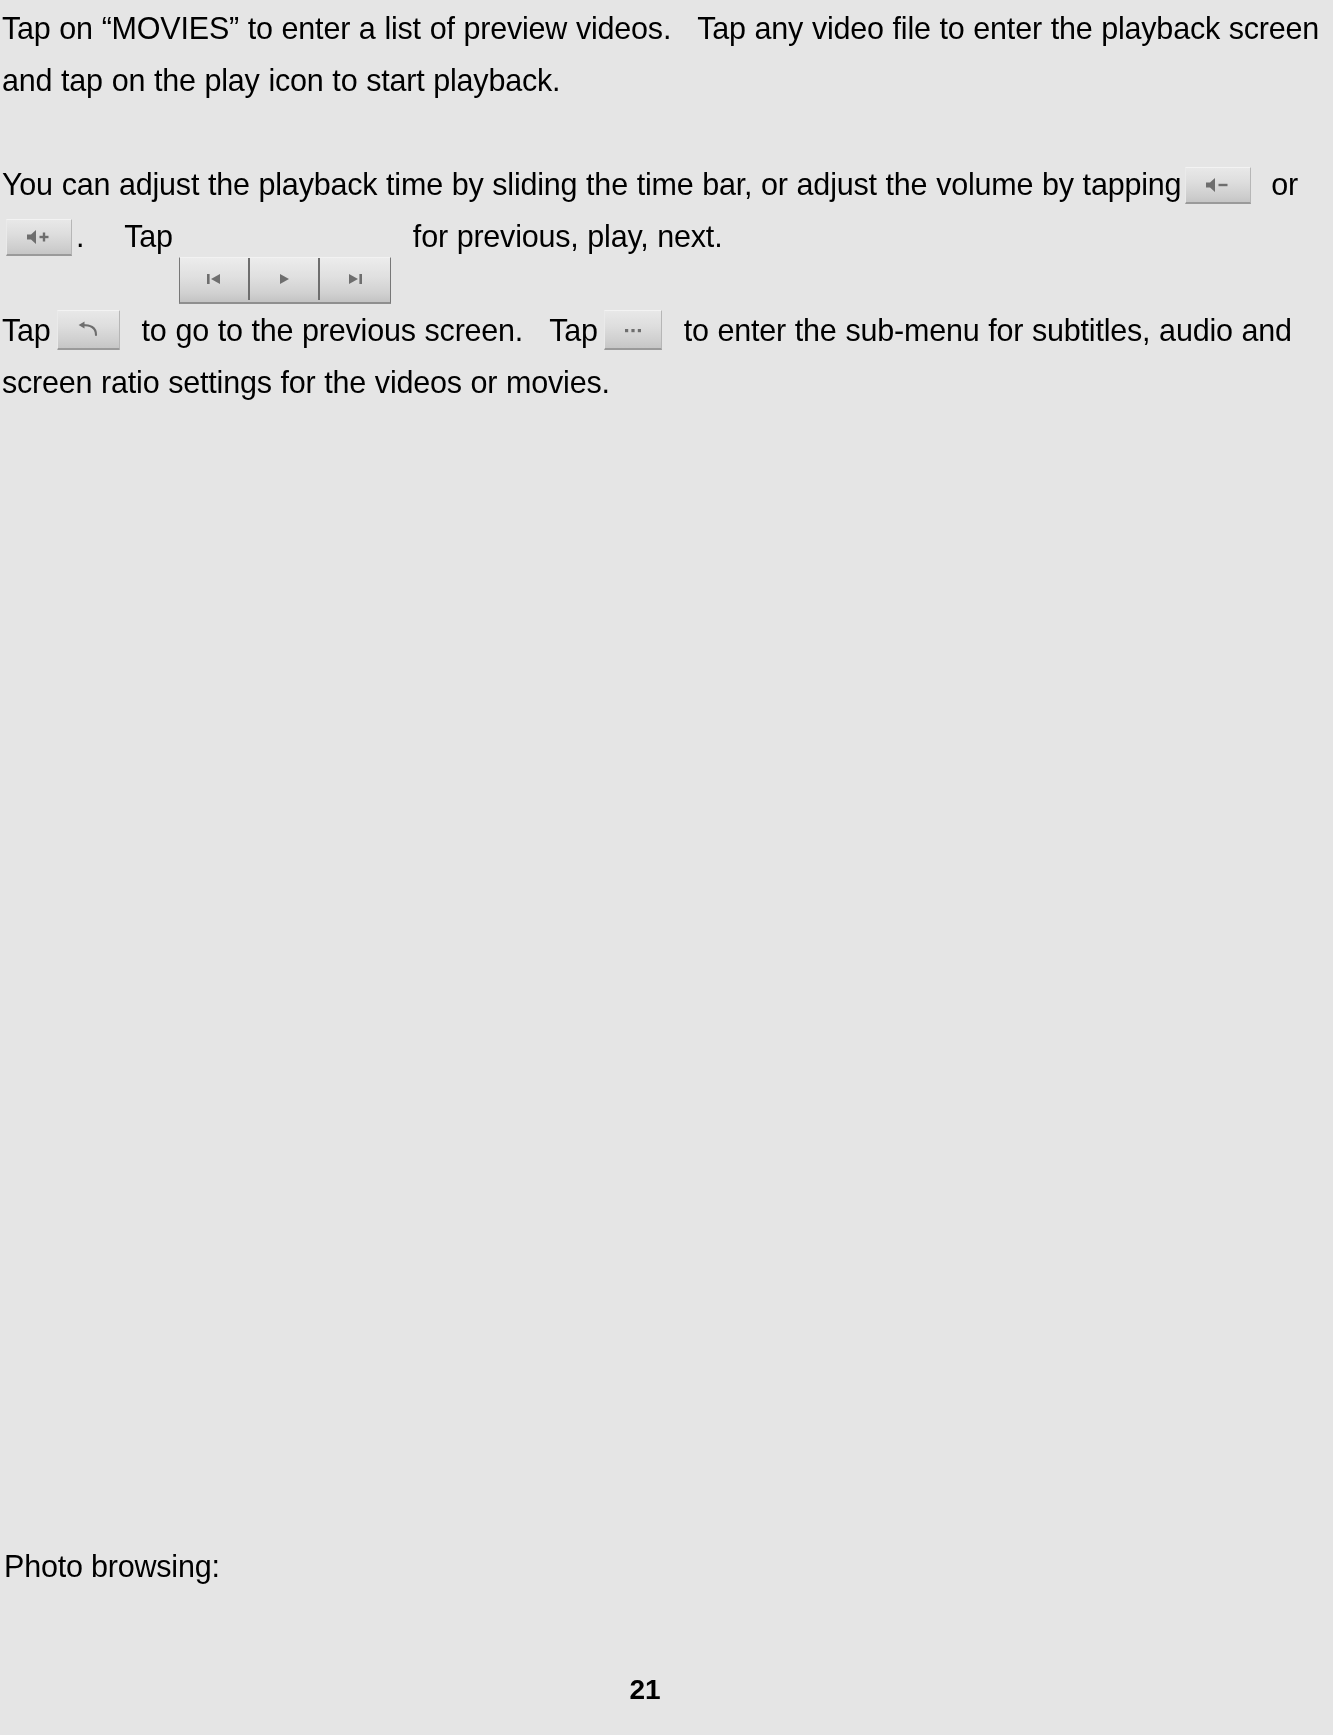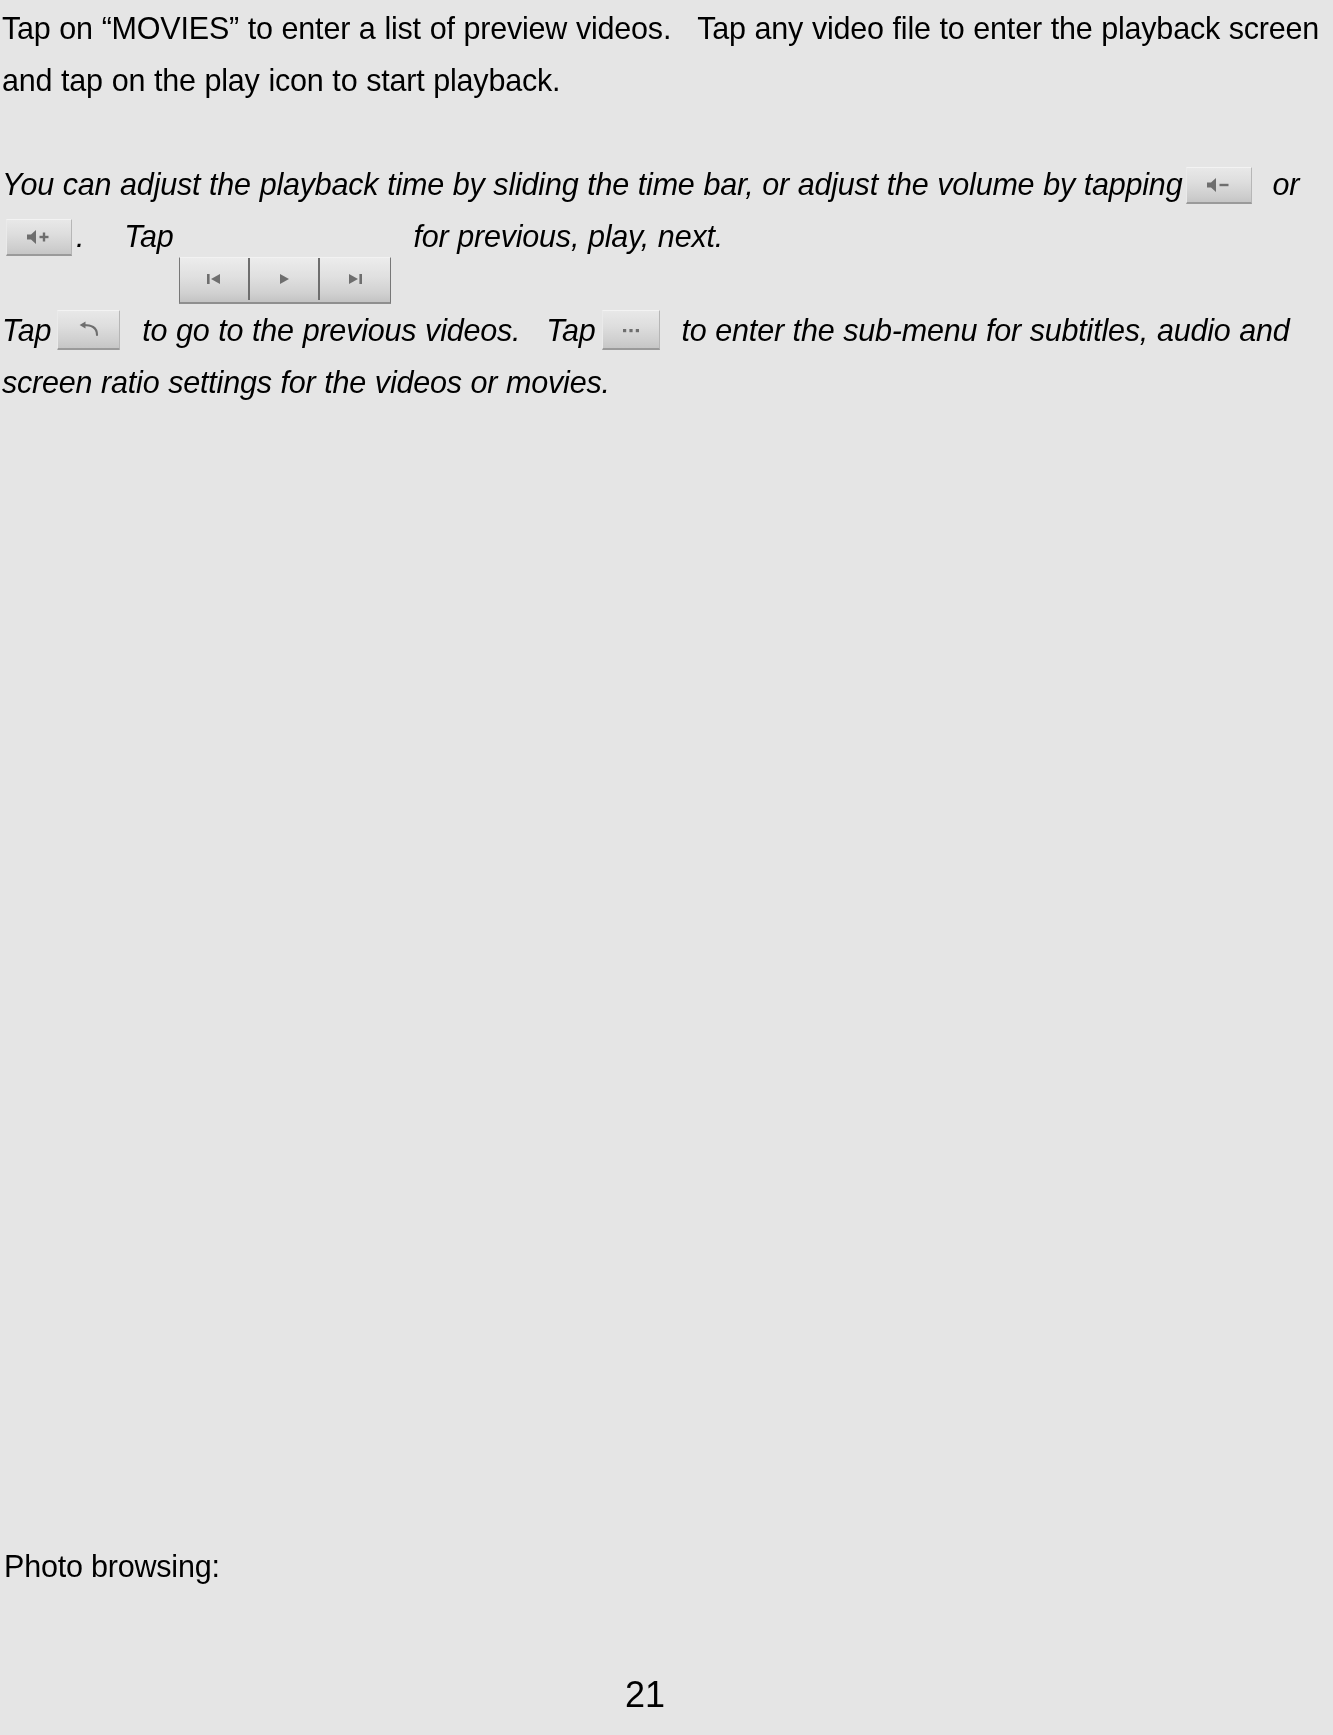--- a/index.html
+++ b/index.html
@@ -37,21 +37,20 @@
   }
   .para.p1 {
     margin: 0;
     padding-top: 2px;
   }
   .spacer-line {
     height: 52px;
   }
   .para.p2 {
     margin: 0;
-    font-style: italic;
   }
 
   
   .gap-sm { display: inline-block; width: 16px; }
   .gap-md { display: inline-block; width: 26px; }
   .gap-lg { display: inline-block; width: 40px; }
 
   
   .chip {
     display: inline-block;
@@ -132,22 +131,23 @@
     line-height: 52px;
     color: #000;
     letter-spacing: -0.2px;
   }
   .page-number {
     position: absolute;
     left: 0;
     top: 1674px;
     width: 1290px;
     text-align: center;
-    font-size: 36px;
+    font-size: 28px;
     color: #000;
+    font-weight: bold;
   }
 </style>
 </head>
 <body>
 
 <div class="page">
 
   <div class="content">
 
     <p class="para p1"><span>Tap on “MOVIES” to enter a list of preview videos.</span><span class="gap-md"></span><span>Tap any video file to enter the playback screen and tap on the play icon to start playback.</span></p>
@@ -167,21 +167,21 @@
             </svg></span><span class="mbtn"><svg width="20" height="16" viewBox="0 0 20 16" aria-hidden="true">
               <path class="ico-fill" d="M6 3 v10 L15 8 Z"></path>
             </svg></span><span class="mbtn"><svg width="20" height="16" viewBox="0 0 20 16" aria-hidden="true">
               <path class="ico-fill" d="M4 3 v10 L13 8 Z"></path>
               <rect class="ico-fill" x="14.4" y="3" width="2.6" height="10"></rect>
             </svg></span></span><span class="gap-sm"></span><span>for previous, play, next.</span>
       <br>
       <span>Tap</span><span class="chip back"><svg width="28" height="18" viewBox="0 0 28 18" aria-hidden="true">
             <path d="M22 14 C22 6 16 4 8.5 4" fill="none" stroke="#6e6e6e" stroke-width="2.1" stroke-linecap="round"></path>
             <path class="ico-fill" d="M10.5 0.6 L10.5 7.4 L4.6 4 Z"></path>
-          </svg></span><span class="gap-sm"></span><span>to go to the previous videos.</span><span class="gap-md"></span><span>Tap</span><span class="chip menu"><svg width="22" height="8" viewBox="0 0 22 8" aria-hidden="true">
+          </svg></span><span class="gap-sm"></span><span>to go to the previous screen.</span><span class="gap-md"></span><span>Tap</span><span class="chip menu"><svg width="22" height="8" viewBox="0 0 22 8" aria-hidden="true">
             <rect class="ico-fill" x="3" y="3" width="3.2" height="3.2"></rect>
             <rect class="ico-fill" x="9.4" y="3" width="3.2" height="3.2"></rect>
             <rect class="ico-fill" x="15.8" y="3" width="3.2" height="3.2"></rect>
           </svg></span><span class="gap-sm"></span><span>to enter the sub-menu for subtitles, audio and screen ratio settings for the videos or movies.</span></p>
 
   </div>
 
   <div class="photo-line">Photo browsing:</div>
 
   <div class="page-number">21</div>

